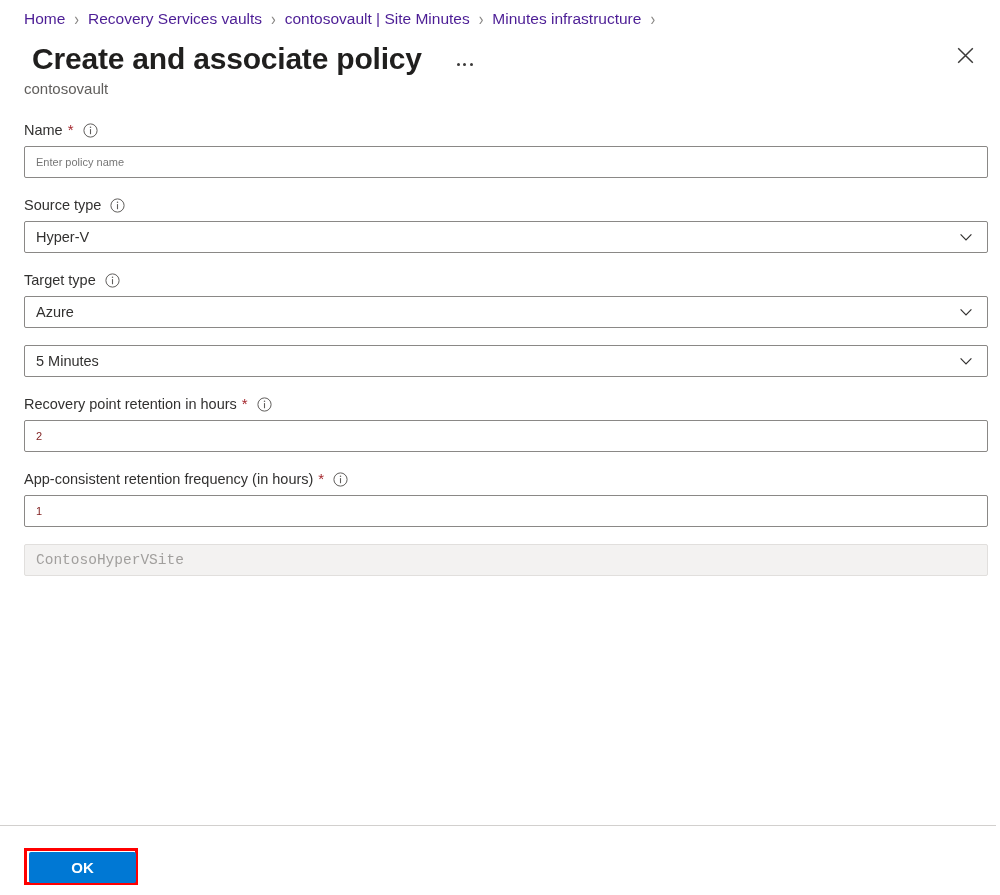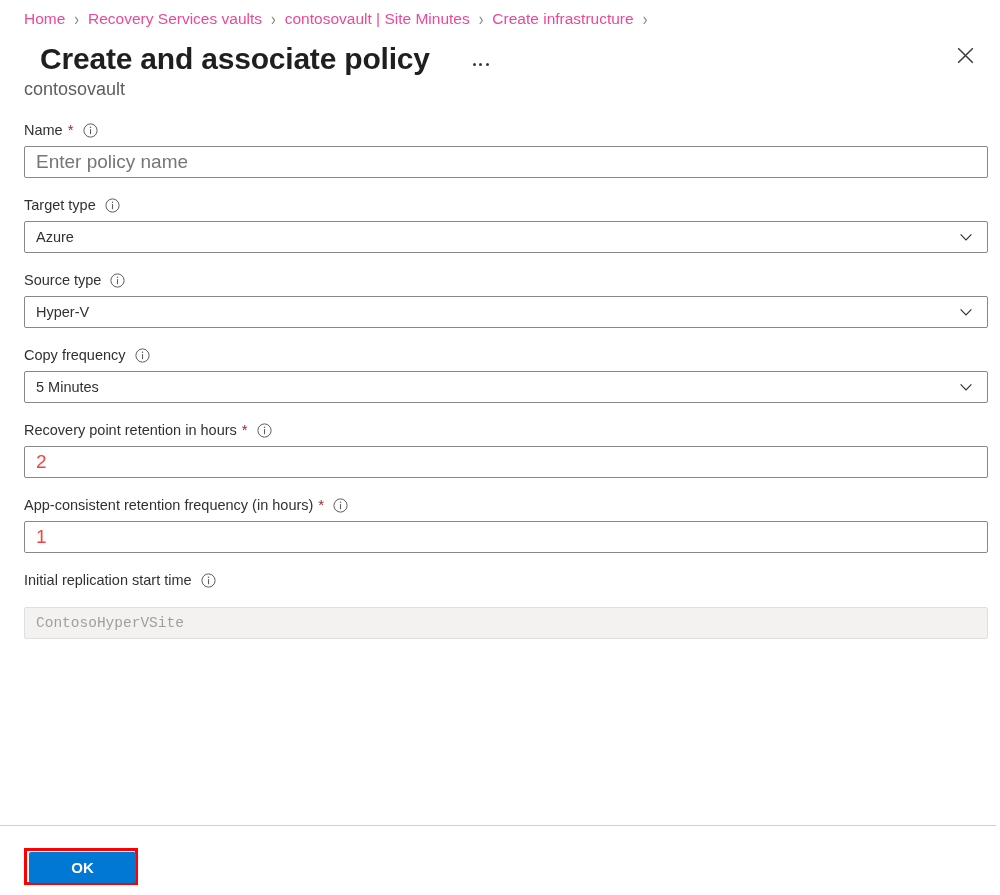--- a/index.html
+++ b/index.html
@@ -21,21 +21,21 @@
   
   .breadcrumb {
     display: flex;
     align-items: center;
     padding: 8px 0 0 24px;
     height: 30px;
     font-size: 15.5px;
     white-space: nowrap;
   }
   .crumb-link {
-    color: #ec4899;
+    color: #4c1d95;
     text-decoration: none;
     cursor: pointer;
     font-size: 15.5px;
     line-height: 20px;
   }
   .crumb-sep {
     color: #8a8886;
     margin: 0 9px;
     font-size: 14px;
     line-height: 20px;
@@ -50,21 +50,21 @@
     padding: 14px 0 0 24px;
     position: relative;
     height: 44px;
   }
   .page-title {
     font-size: 30px;
     font-weight: 600;
     letter-spacing: -0.2px;
     color: #201f1e;
     line-height: 38px;
-    margin: 16px;
+    margin: 8px;
   }
   .ellipsis-btn {
     margin-left: 22px;
     margin-top: 10px;
     width: 26px;
     height: 22px;
     display: flex;
     align-items: center;
     justify-content: center;
     gap: 3.5px;
@@ -90,21 +90,21 @@
     align-items: center;
     justify-content: center;
     cursor: pointer;
     background: none;
     border: none;
     padding: 0;
   }
 
   .subtitle {
     padding-left: 24px;
-    font-size: 18px;
+    font-size: 15px;
     color: #605e5c;
     line-height: 18px;
     margin-top: 6px;
   }
 
   
   .form {
     padding: 22px 39px 0 24px;
     width: 820px;
   }
@@ -155,22 +155,22 @@
     border-color: #e1dfdd;
     color: #a19f9d;
     font-family: Liberation Mono, monospace;
   }
   .control input {
     border: none;
     outline: none;
     width: 100%;
     height: 100%;
     font-family: "Liberation Sans", sans-serif;
-    font-size: 19px;
-    color: #ef4444;
+    font-size: 11px;
+    color: #7f1d1d;
     background: transparent;
     padding: 0;
   }
   .control input::placeholder { color: #767676; opacity: 1; }
   .select-value { flex: 1; }
   .chevron {
     width: 14px;
     height: 14px;
     margin-right: 6px;
     flex: none;
@@ -224,21 +224,21 @@
 </head>
 <body>
 
 <nav class="breadcrumb">
   <a class="crumb-link" href="#">Home</a>
   <span class="crumb-sep">›</span>
   <a class="crumb-link" href="#">Recovery Services vaults</a>
   <span class="crumb-sep">›</span>
   <a class="crumb-link" href="#">contosovault | Site Minutes</a>
   <span class="crumb-sep">›</span>
-  <a class="crumb-link" href="#">Create infrastructure</a>
+  <a class="crumb-link" href="#">Minutes infrastructure</a>
   <span class="crumb-sep">›</span>
 </nav>
 
 <div class="title-row">
   <h1 class="page-title">Create and associate policy</h1>
 
   <button class="ellipsis-btn" title="More commands">
     <span class="dot"></span>
     <span class="dot"></span>
     <span class="dot"></span>
@@ -267,67 +267,57 @@
         </svg>
       </span>
     </div>
     <div class="control">
       <input type="text" placeholder="Enter policy name" value="" style="">
     </div>
   </div>
 
   <div class="field">
     <div class="field-label-row">
+      <span class="field-label">Source type</span>
+      <span class="info-icon">
+        <svg width="15" height="15" viewBox="0 0 15 15">
+          <circle cx="7.5" cy="7.5" r="6.6" fill="none" stroke="#605e5c" stroke-width="1"></circle>
+          <circle cx="7.5" cy="4.2" r="0.75" fill="#605e5c"></circle>
+          <rect x="6.95" y="6.1" width="1.1" height="5.1" fill="#605e5c"></rect>
+        </svg>
+      </span>
+    </div>
+    <div class="control">
+      <span class="select-value">Hyper-V</span>
+      <svg class="chevron" viewBox="0 0 14 14">
+        <path d="M1.6 4.4 L7 9.8 L12.4 4.4" fill="none" stroke="#323130" stroke-width="1.2"></path>
+      </svg>
+    </div>
+  </div>
+
+  <div class="field">
+    <div class="field-label-row">
       <span class="field-label">Target type</span>
       <span class="info-icon">
         <svg width="15" height="15" viewBox="0 0 15 15">
           <circle cx="7.5" cy="7.5" r="6.6" fill="none" stroke="#605e5c" stroke-width="1"></circle>
           <circle cx="7.5" cy="4.2" r="0.75" fill="#605e5c"></circle>
           <rect x="6.95" y="6.1" width="1.1" height="5.1" fill="#605e5c"></rect>
         </svg>
       </span>
     </div>
     <div class="control">
       <span class="select-value">Azure</span>
       <svg class="chevron" viewBox="0 0 14 14">
         <path d="M1.6 4.4 L7 9.8 L12.4 4.4" fill="none" stroke="#323130" stroke-width="1.2"></path>
       </svg>
     </div>
   </div>
 
   <div class="field">
-    <div class="field-label-row">
-      <span class="field-label">Source type</span>
-      <span class="info-icon">
-        <svg width="15" height="15" viewBox="0 0 15 15">
-          <circle cx="7.5" cy="7.5" r="6.6" fill="none" stroke="#605e5c" stroke-width="1"></circle>
-          <circle cx="7.5" cy="4.2" r="0.75" fill="#605e5c"></circle>
-          <rect x="6.95" y="6.1" width="1.1" height="5.1" fill="#605e5c"></rect>
-        </svg>
-      </span>
-    </div>
-    <div class="control">
-      <span class="select-value">Hyper-V</span>
-      <svg class="chevron" viewBox="0 0 14 14">
-        <path d="M1.6 4.4 L7 9.8 L12.4 4.4" fill="none" stroke="#323130" stroke-width="1.2"></path>
-      </svg>
-    </div>
-  </div>
-
-  <div class="field">
-    <div class="field-label-row">
-      <span class="field-label">Copy frequency</span>
-      <span class="info-icon">
-        <svg width="15" height="15" viewBox="0 0 15 15">
-          <circle cx="7.5" cy="7.5" r="6.6" fill="none" stroke="#605e5c" stroke-width="1"></circle>
-          <circle cx="7.5" cy="4.2" r="0.75" fill="#605e5c"></circle>
-          <rect x="6.95" y="6.1" width="1.1" height="5.1" fill="#605e5c"></rect>
-        </svg>
-      </span>
-    </div>
     <div class="control">
       <span class="select-value">5 Minutes</span>
       <svg class="chevron" viewBox="0 0 14 14">
         <path d="M1.6 4.4 L7 9.8 L12.4 4.4" fill="none" stroke="#323130" stroke-width="1.2"></path>
       </svg>
     </div>
   </div>
 
   <div class="field">
     <div class="field-label-row">
@@ -357,30 +347,20 @@
           <rect x="6.95" y="6.1" width="1.1" height="5.1" fill="#605e5c"></rect>
         </svg>
       </span>
     </div>
     <div class="control">
       <input type="text" value="1" style="">
     </div>
   </div>
 
   <div class="field">
-    <div class="field-label-row">
-      <span class="field-label">Initial replication start time</span>
-      <span class="info-icon">
-        <svg width="15" height="15" viewBox="0 0 15 15">
-          <circle cx="7.5" cy="7.5" r="6.6" fill="none" stroke="#605e5c" stroke-width="1"></circle>
-          <circle cx="7.5" cy="4.2" r="0.75" fill="#605e5c"></circle>
-          <rect x="6.95" y="6.1" width="1.1" height="5.1" fill="#605e5c"></rect>
-        </svg>
-      </span>
-    </div>
   </div>
 
   <div class="field">
     <div class="control disabled">
       <span class="select-value">ContosoHyperVSite</span>
     </div>
   </div>
 
 </div>
 

